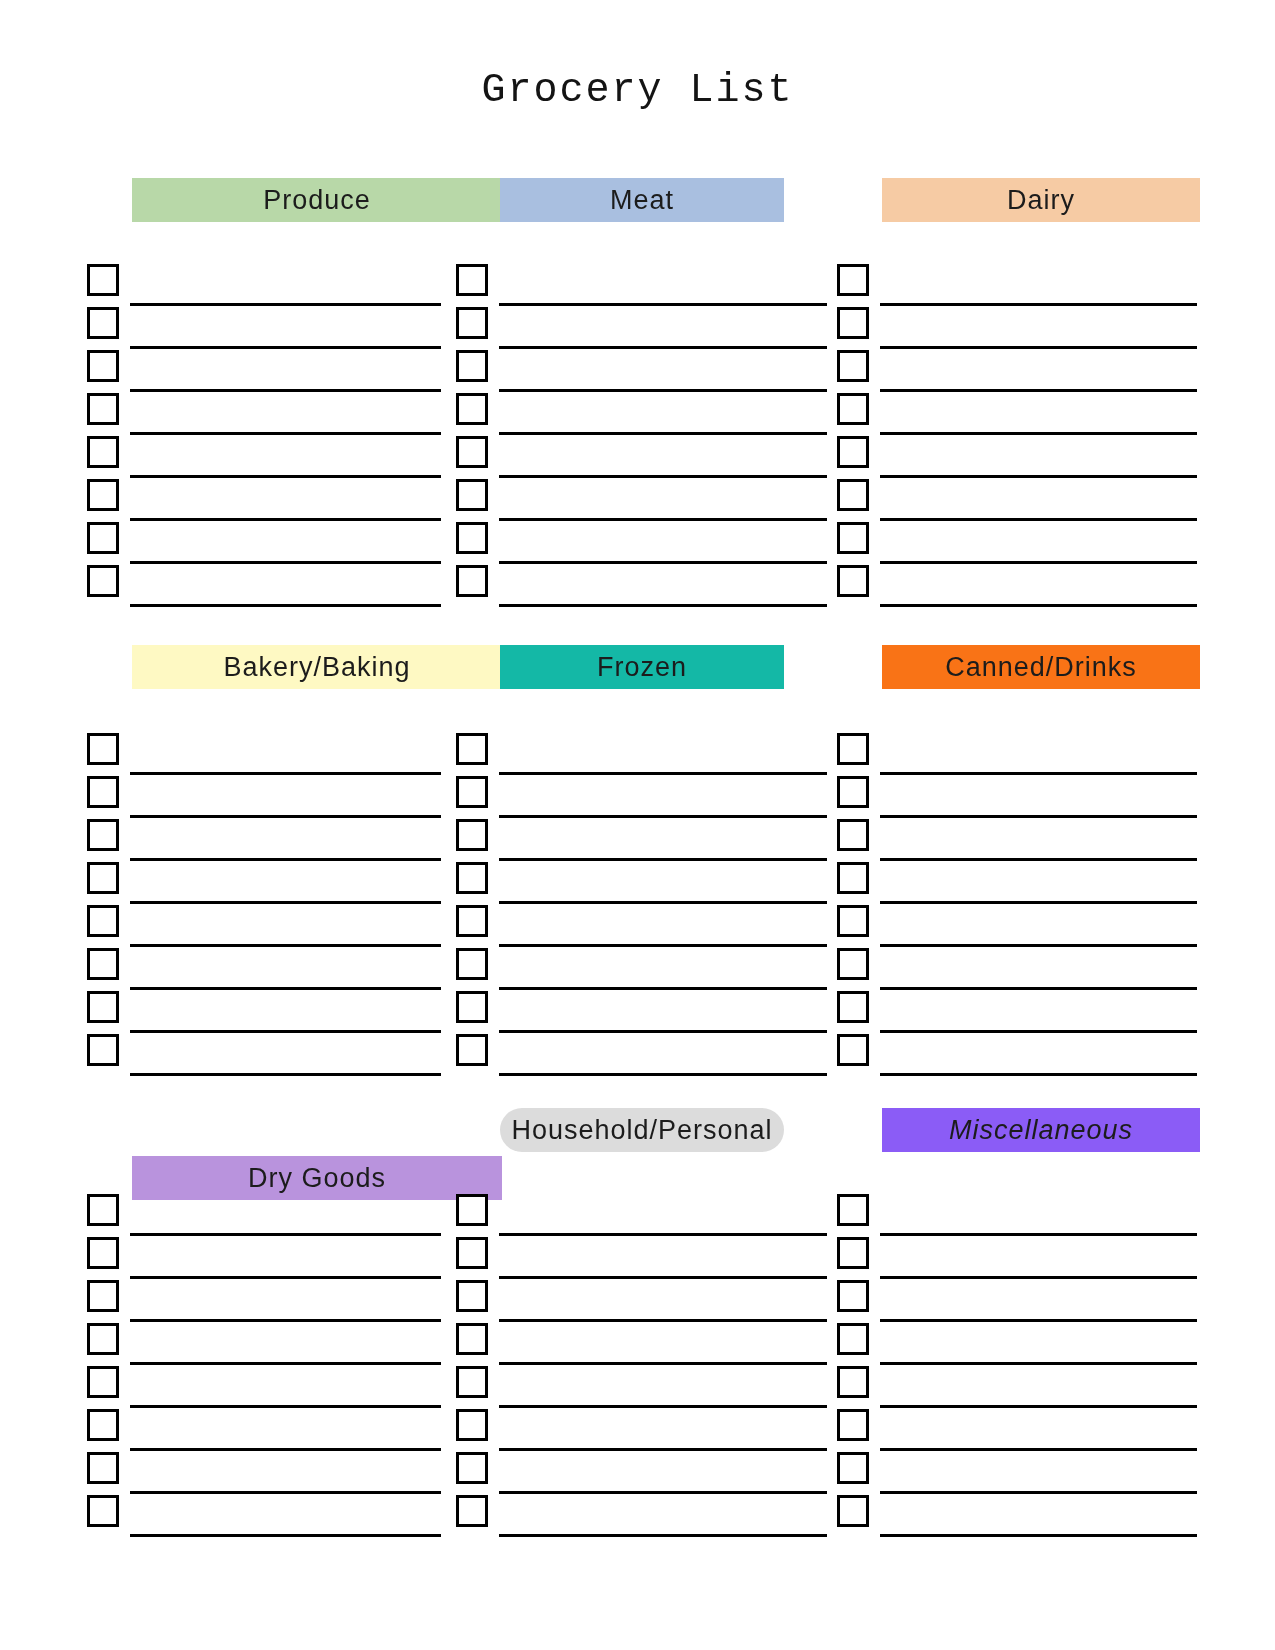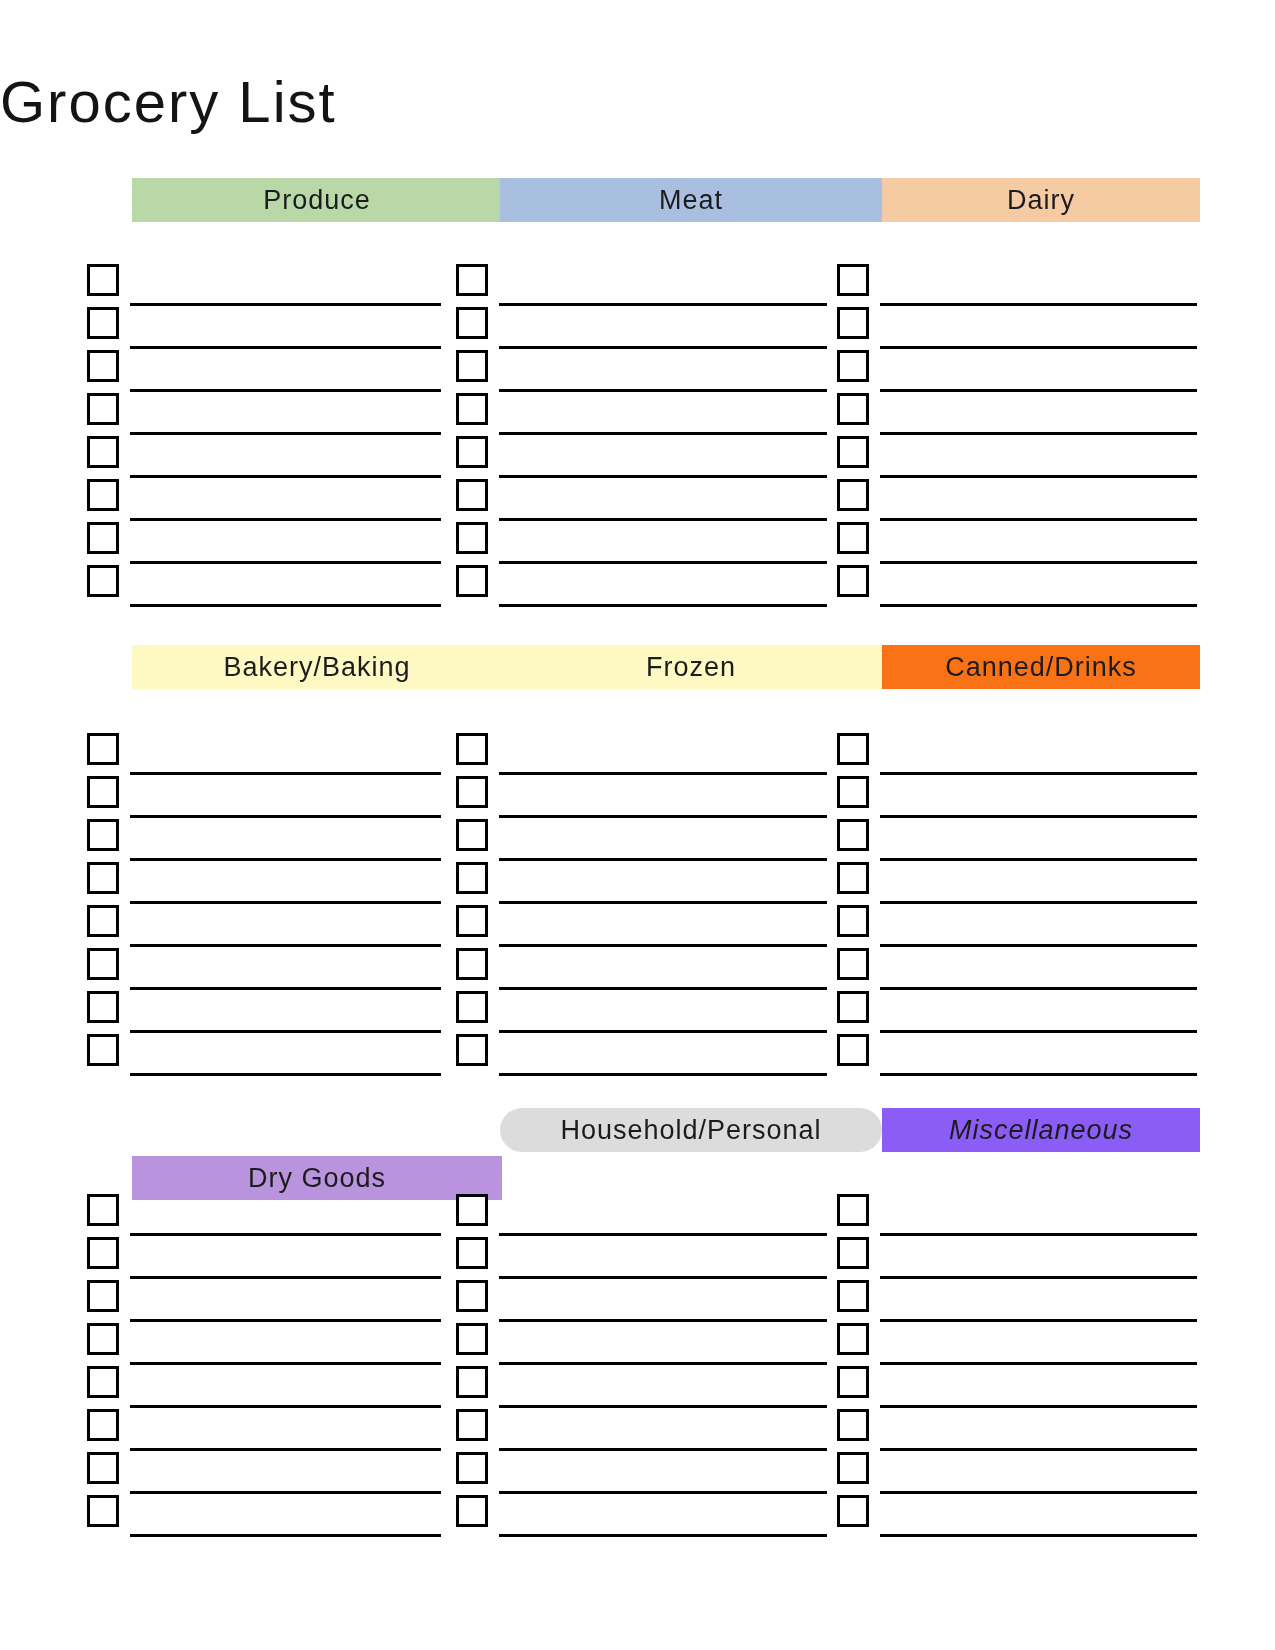--- a/index.html
+++ b/index.html
@@ -2,35 +2,35 @@
 <html><head>
 <meta charset="utf-8">
 <style>
   * { margin:0; padding:0; box-sizing:border-box; }
   html,body { background:#ffffff; }
   body { font-family:"Liberation Sans", sans-serif; }
   .page { position:relative; width:1275px; height:1650px; margin:0 auto; background:#ffffff; overflow:hidden; }
 
   .title {
     position:absolute; top:68px; left:0; width:100%;
-    font-size:58px; font-weight:400;
-    letter-spacing:2px; color:#141414;
+    text-align:center; font-size:40px; font-weight:400;
+    letter-spacing:2px; color:#141414;font-family:Liberation Mono, monospace;
   }
 
   .hband, .rband { position:absolute; left:0; width:100%; height:0; }
   .h1 { top:178px; } .h2 { top:645px; } .h3 { top:1108px; }
   .r1 { top:264px; } .r2 { top:733px; } .r3 { top:1194px; }
 
   .hbox {
     position:absolute; height:44px; line-height:44px;
     text-align:center; font-size:27px; letter-spacing:1px;
     color:#1c1c1c; font-weight:400;
   }
   .c1h { left:132px; width:370px; }
-  .c2h { left:500px; width:382px; }
+  .c2h { left:500px; width:284px; }
   .c3h { left:882px; width:318px; }
 
   .rcol { position:absolute; top:0; }
   .c1 { left:87px;  width:354px; }
   .c2 { left:456px; width:371px; }
   .c3 { left:837px; width:360px; }
 
   .row { position:relative; height:43px; }
   .cb {
     position:absolute; top:0; left:0; width:32px; height:32px;
@@ -154,21 +154,21 @@
         </div>
         <div class="row">
           <div class="cb"></div>
           <div class="ln"></div>
         </div>
       </div>
   </div>
 
   <div class="hband h2">
     <div class="hbox c1h" style="background: #fef9c3;">Bakery/Baking</div>
-    <div class="hbox c2h" style="background: #fef9c3;">Frozen</div>
+    <div class="hbox c2h" style="background: #14b8a6;">Frozen</div>
     <div class="hbox c3h" style="background: #f97316;">Canned/Drinks</div>
   </div>
 
   <div class="rband r2">
     <div class="rcol c1">
         <div class="row">
           <div class="cb"></div>
           <div class="ln"></div>
         </div>
         <div class="row">

